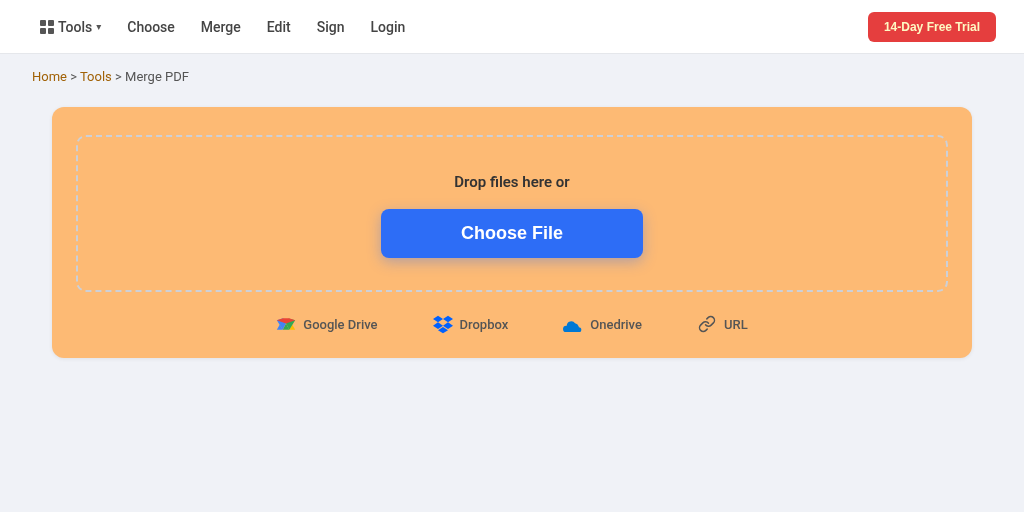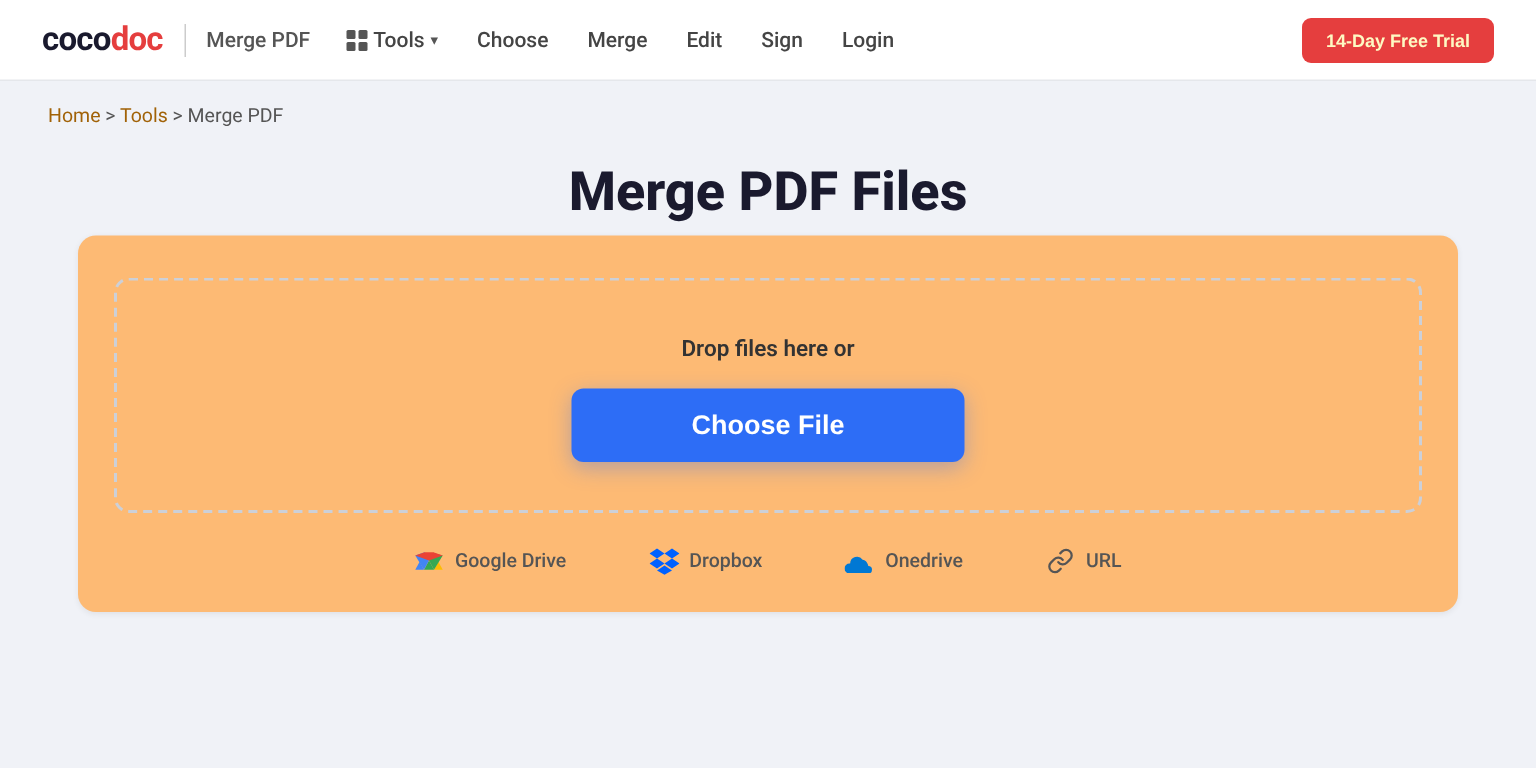--- a/index.html
+++ b/index.html
@@ -193,27 +193,20 @@
     
     .gdrive-icon {
       width: 20px;
       height: 18px;
     }
   </style>
 </head>
 <body>
 
 <header>
-  <div class="logo">
-    <span class="logo-text">
-      <span class="logo-coco">coco</span><span class="logo-doc">doc</span>
-    </span>
-    <div class="logo-divider"></div>
-    <span class="logo-page">Merge PDF</span>
-  </div>
 
   <nav>
     <div class="nav-item nav-tools">
       <div class="grid-icon">
         <span></span>
           <span></span>
           <span></span>
           <span></span>
       </div>
       <span>Tools</span>
@@ -239,21 +232,20 @@
   <button class="trial-btn">14-Day Free Trial</button>
 </header>
 
 <div class="breadcrumb-bar">
   <span class="breadcrumb">
     <a>Home</a><span> &gt; </span><a>Tools</a><span> &gt; </span><span>Merge PDF</span>
   </span>
 </div>
 
 <main>
-  <h1 class="page-heading">Merge PDF Files</h1>
 
   <div class="card">
     <div class="drop-zone">
       <span class="drop-label">Drop files here or</span>
       <button class="choose-file-btn">Choose File</button>
     </div>
 
     <div class="source-options">
 
       <div class="source-item">

